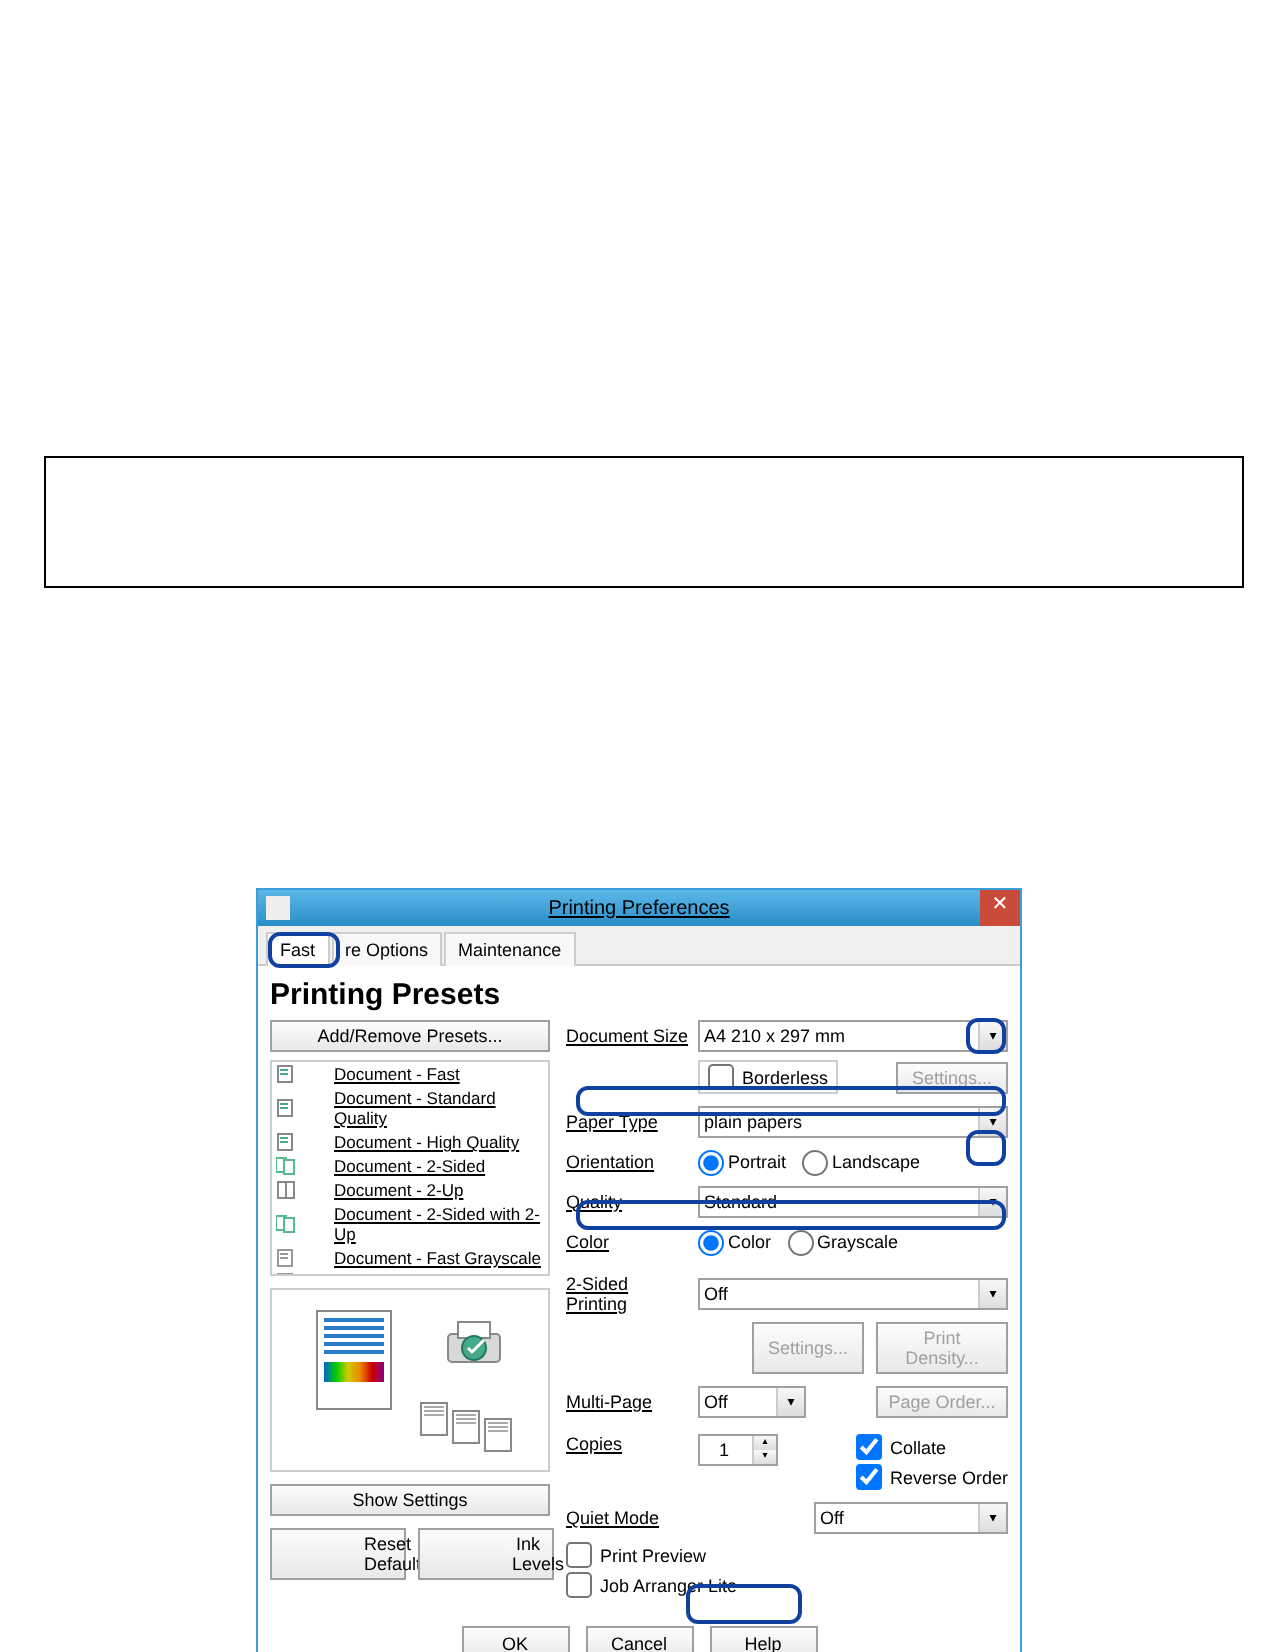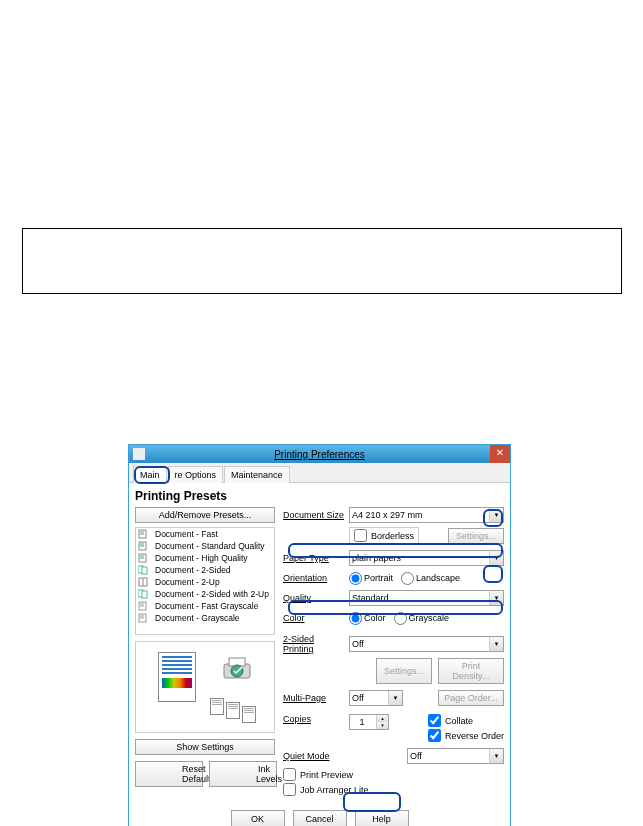--- a/index.html
+++ b/index.html
@@ -77,21 +77,21 @@
     background: #fff;
   }
   
   .content {
     background: #fff;
     padding: 6px;
   }
   
   .presets-label {
     font-weight: bold;
-    font-size: 12px;
+    font-size: 15px;
     margin-bottom: 4px;
   }
   
   .main-row {
     display: flex;
     gap: 8px;
   }
   
   .left-col {
     width: 140px;
@@ -119,22 +119,23 @@
     border: 1px solid #ccc;
     height: 108px;
     overflow: hidden;
     background: #fff;
   }
   .preset-item {
     display: flex;
     align-items: center;
     padding: 1px 2px;
     font-size: 8.5px;
-    gap: 7px;
+    gap: 19px;
     cursor: pointer;
+    text-decoration: underline;
   }
   .preset-icon {
     width: 10px; height: 10px;
     display: inline-block;
     flex-shrink: 0;
   }
   
   .preview-box {
     border: 1px solid #ccc;
     height: 92px;
@@ -255,21 +256,21 @@
 
 <div class="dialog">
 
   <div class="titlebar">
     <span class="title-icon"></span>
     <span class="title-text">Printing Preferences</span>
     <div class="close-btn">✕</div>
   </div>
 
   <div class="tabs">
-    <div class="tab active">Main</div>
+    <div class="tab active">Fast</div>
     <div class="tab">re Options</div>
     <div class="tab">Maintenance</div>
   </div>
 
   <div class="content">
     <div class="presets-label">Printing Presets</div>
 
     <div class="main-row">
 
       <div class="left-col">

